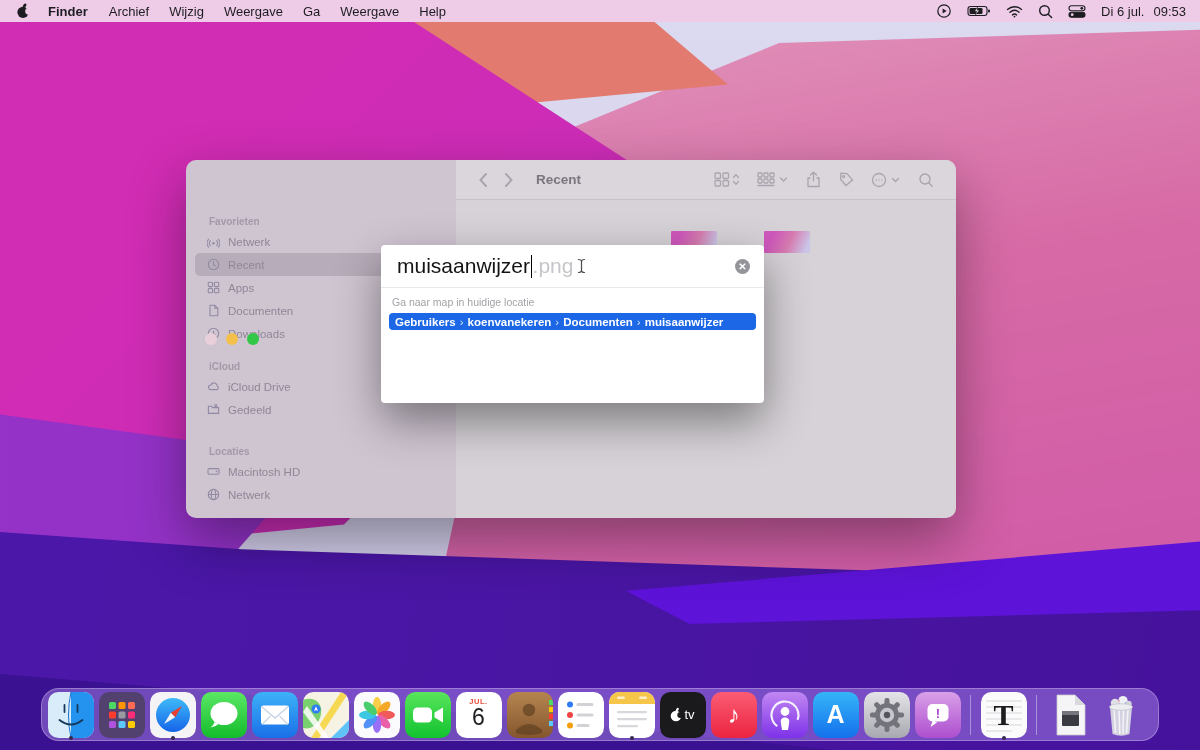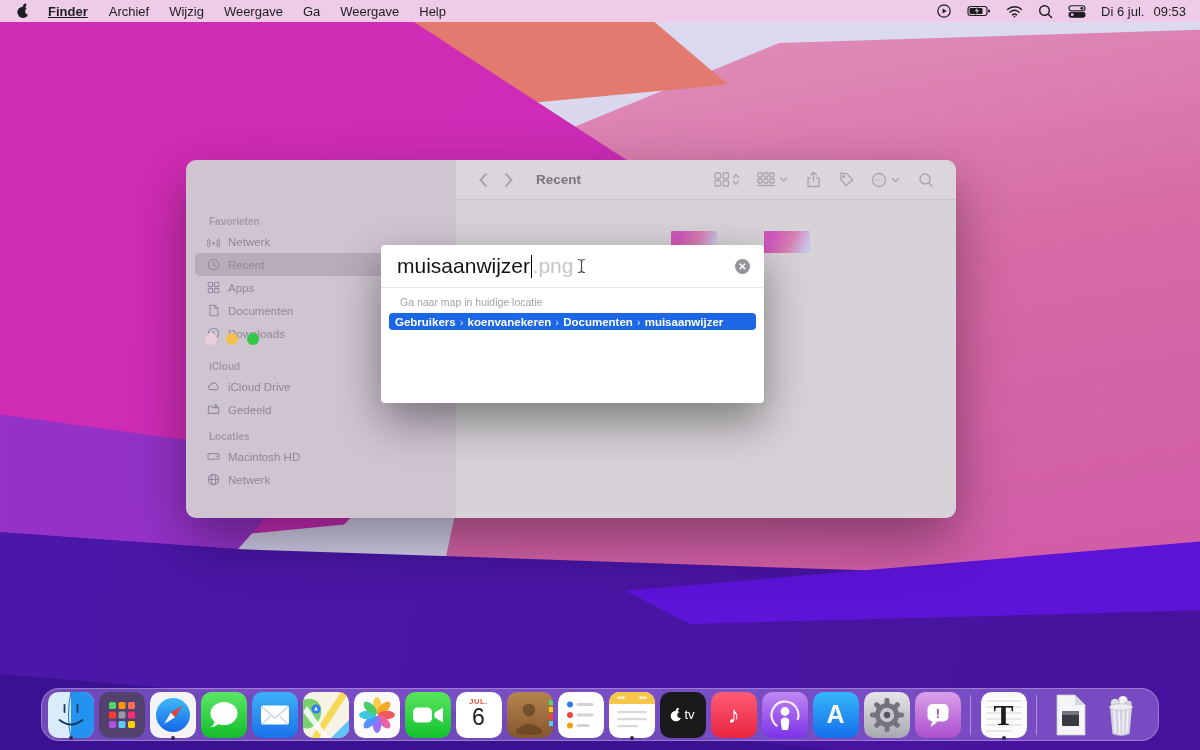--- a/index.html
+++ b/index.html
@@ -15,21 +15,21 @@
   .wp-purple { clip-path:polygon(-10% 52%,28% 60%,12% 88%,-10% 90%); background:#9432c8; filter:blur(18px); }
   .wp-violet { clip-path:polygon(74% 102%,87% 77%,105% 69%,105% 102%); background:#b433d8; filter:blur(12px); }
   .wp-streak { clip-path:polygon(52% 76%,105% 69%,105% 78%,57% 80%); background:#5d13d8; filter:blur(8px); }
   .wp-deep1  { clip-path:polygon(-5% 68%,22% 71%,70% 73.5%,105% 76%,105% 105%,-5% 105%); background:linear-gradient(100deg,#4c18aa,#45129c); filter:blur(6px); }
   .wp-deep2  { clip-path:polygon(-5% 85%,42% 91%,105% 101%,105% 108%,-5% 108%); background:#3a1190; filter:blur(6px); }
 
   
   .menubar { position:absolute; top:0; left:0; right:0; height:22px; background:#eecce8; display:flex; align-items:center; padding:0 14px 0 12px; font-size:13px; color:#1d1d21; z-index:100; }
   .mb-left { display:flex; align-items:center; }
   .mb-menu { padding:0 10px; }
-  .mb-menu.app { font-weight:700; padding:0 11px;text-decoration:underline; }
+  .mb-menu.app { font-weight:700; padding:0 11px; }
   .apple { width:15px; height:16px; position:relative; margin:0 6px 0 4px; }
   .mb-right { margin-left:auto; display:flex; align-items:center; gap:15px; }
   .mb-right svg { display:block; }
   .mb-clock { display:flex; gap:9px; font-size:13px; }
 
   
   .window { position:absolute; left:186px; top:160px; width:770px; height:358px; border-radius:10px; overflow:hidden; box-shadow:0 22px 55px rgba(0,0,0,.38); z-index:10; }
   .sidebar { position:absolute; left:0; top:0; bottom:0; width:270px; background:#cfc5d1; padding-top:44px; }
   .tlights { position:absolute; left:19px; top:173px; display:flex; gap:9px; z-index:12; }
   .tl { width:12px; height:12px; border-radius:50%; }
@@ -46,21 +46,21 @@
   .thumb { position:absolute; top:71px; height:22px; width:46px; background:linear-gradient(115deg,#cf58bc 20%,#d77cb0 55%,#cac6e8 90%); border-radius:1px; }
 
   
   .dialog { position:absolute; left:381px; top:245px; width:383px; height:158px; background:#ffffff; border-radius:4px; box-shadow:0 18px 45px rgba(0,0,0,.42); z-index:50; }
   .d-inputrow { position:relative; height:43px; border-bottom:1px solid #e9e9eb; display:flex; align-items:center; padding:0 16px; }
   .d-text { font-size:21px; color:#141416; white-space:pre; }
   .d-caret { width:1.5px; height:23px; background:#000; margin:0 0.5px; }
   .d-ghost { font-size:21px; color:#c6c6ca; }
   .d-ibeam { position:absolute; left:196px; top:13px; }
   .d-clear { position:absolute; right:14px; top:14px; width:15px; height:15px; border-radius:50%; background:#94949b; color:#fff; font-size:10px; font-weight:700; display:flex; align-items:center; justify-content:center; line-height:1; }
-  .d-label { margin:8px 0 5px 19px; font-size:10.5px; color:#a3a3a8; }
+  .d-label { margin:8px 0 5px 11px; font-size:10.5px; color:#a3a3a8; }
   .d-path { margin:0 8px; height:17px; border-radius:4px; background:#1b67e6; color:#fff; display:flex; align-items:center; padding-left:6px; font-size:11.5px; font-weight:700; }
   .d-sep { color:rgba(255,255,255,.8); margin:0 4px; font-weight:400; }
 
   
   .dock { position:absolute; left:41px; bottom:9px; width:1118px; height:53px; border-radius:18px; background:rgba(188,154,245,.42); border:1px solid rgba(255,255,255,.28); display:flex; align-items:center; padding:0 5px; gap:4px; z-index:100; }
   .ditem { position:relative; width:47px; height:53px; display:flex; align-items:center; justify-content:center; }
   .dicon { width:46px; height:46px; border-radius:10.5px; overflow:hidden; position:relative; }
   .dicon svg { display:block; }
   .ddot { position:absolute; bottom:1px; left:50%; transform:translateX(-50%); width:4px; height:4px; border-radius:50%; background:#35294e; }
   .dsep { width:1px; height:40px; background:rgba(255,255,255,.38); margin:0 5px; flex:0 0 auto; }
@@ -200,21 +200,21 @@
 
     <div class="srow">
       <svg class="sico" viewBox="0 0 13 13" fill="none" stroke="currentColor" stroke-width="1.1">
         <path d="M1.4 3.2 H4.6 L5.6 4.6 H11.6 V10.4 H1.4 Z"></path>
           <circle cx="8.8" cy="2.6" r="1.1"></circle>
           <path d="M7.2 4.6 C7.5 3.8 10.1 3.8 10.4 4.6"></path>
       </svg>
       <span>Gedeeld</span>
     </div>
 
-    <div class="sec-label" style="margin-top:10px">Locaties</div>
+    <div class="sec-label" style="margin-top:25px">Locaties</div>
 
     <div class="srow">
       <svg class="sico" viewBox="0 0 13 13" fill="none" stroke="currentColor" stroke-width="1.1">
         <rect x="1" y="3.6" width="11" height="5.6" rx="1.2"></rect>
           <circle cx="9.6" cy="6.4" r="0.9" fill="currentColor" stroke="none"></circle>
       </svg>
       <span>Macintosh HD</span>
     </div>
 
     <div class="srow">

